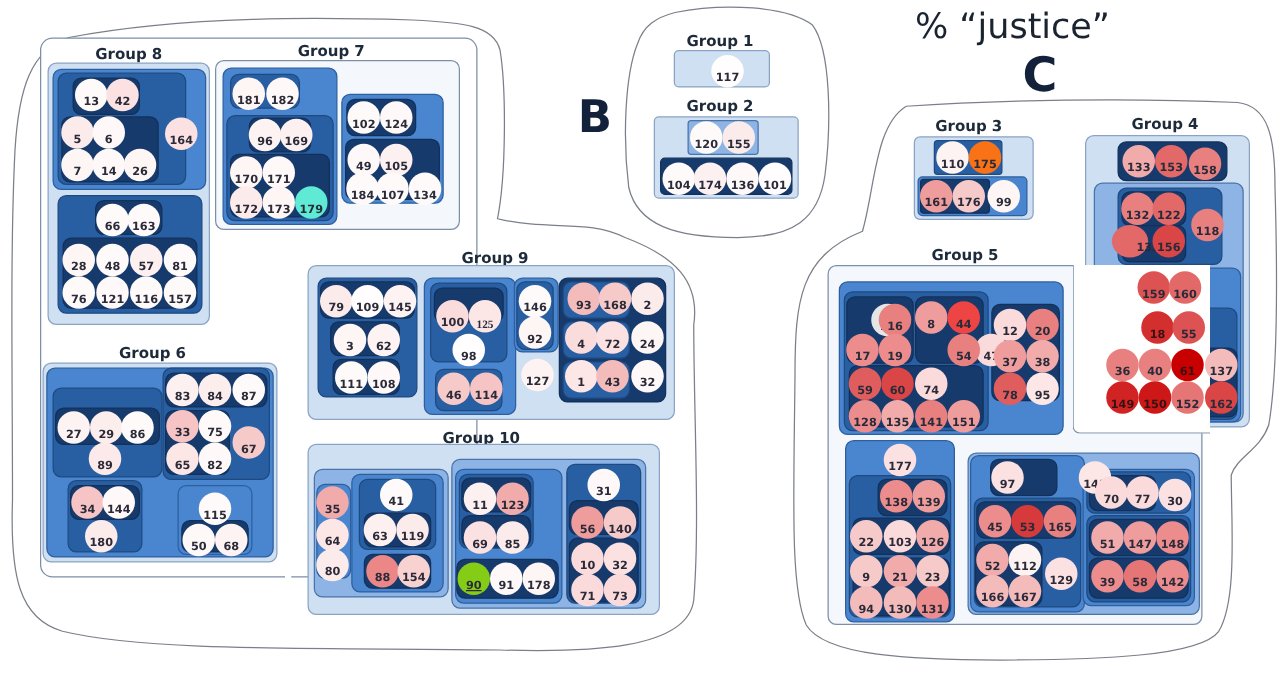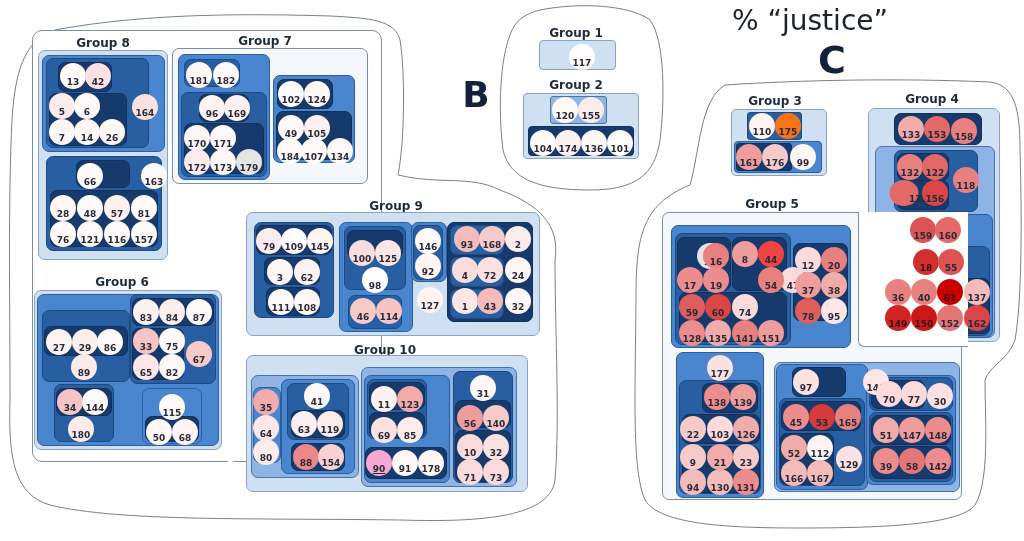--- a/index.html
+++ b/index.html
@@ -177,21 +177,21 @@
     </div>
     <div class="node" style="left: 112px; top: 132px; background: rgb(254, 245, 245); color: rgb(42, 42, 56);">
       <span>26</span>
     </div>
     <div class="node" style="left: 145px; top: 107px; background: rgb(251, 225, 225); color: rgb(42, 42, 56);">
       <span>164</span>
     </div>
     <div class="node" style="left: 90px; top: 176px; background: rgb(254, 250, 250); color: rgb(42, 42, 56);">
       <span>66</span>
     </div>
-    <div class="node" style="left: 115px; top: 176px; background: rgb(254, 250, 250); color: rgb(42, 42, 56); margin-left: 39px;">
+    <div class="node" style="left: 115px; top: 176px; background: rgb(254, 250, 250); color: rgb(42, 42, 56);">
       <span>163</span>
     </div>
     <div class="node" style="left: 63px; top: 208px; background: rgb(254, 245, 245); color: rgb(42, 42, 56);">
       <span>28</span>
     </div>
     <div class="node" style="left: 90px; top: 208px; background: rgb(254, 250, 250); color: rgb(42, 42, 56);">
       <span>48</span>
     </div>
     <div class="node" style="left: 117px; top: 208px; background: rgb(253, 240, 240); color: rgb(42, 42, 56);">
       <span>57</span>
@@ -228,21 +228,21 @@
     </div>
     <div class="node" style="left: 223px; top: 138px; background: rgb(254, 248, 248); color: rgb(42, 42, 56);">
       <span>171</span>
     </div>
     <div class="node" style="left: 197px; top: 162px; background: rgb(252, 235, 235); color: rgb(42, 42, 56);">
       <span>172</span>
     </div>
     <div class="node" style="left: 223px; top: 162px; background: rgb(254, 245, 245); color: rgb(42, 42, 56);">
       <span>173</span>
     </div>
-    <div class="node" style="left: 249px; top: 162px; background: #e5e5e5; color: rgb(42, 42, 56);">
+    <div class="node" style="left: 249px; top: 162px; background: #5eead4; color: rgb(42, 42, 56);">
       <span>179</span>
     </div>
     <div class="node" style="left: 291px; top: 94px; background: rgb(254, 250, 250); color: rgb(42, 42, 56);">
       <span>102</span>
     </div>
     <div class="node" style="left: 317px; top: 94px; background: rgb(254, 248, 248); color: rgb(42, 42, 56);">
       <span>124</span>
     </div>
     <div class="node" style="left: 291px; top: 128px; background: rgb(254, 248, 248); color: rgb(42, 42, 56);">
       <span>49</span>
@@ -330,21 +330,21 @@
     </div>
     <div class="node" style="left: 281px; top: 302px; background: rgb(254, 250, 250); color: rgb(42, 42, 56);">
       <span>111</span>
     </div>
     <div class="node" style="left: 307px; top: 302px; background: rgb(254, 248, 248); color: rgb(42, 42, 56);">
       <span>108</span>
     </div>
     <div class="node" style="left: 362px; top: 253px; background: rgb(250, 220, 220); color: rgb(42, 42, 56);">
       <span>100</span>
     </div>
-    <div class="node" style="left: 388px; top: 253px; background: rgb(252, 230, 230); color: rgb(42, 42, 56);">
+    <div class="node" style="left: 388px; top: 253px; background: rgb(252, 230, 230); color: rgb(42, 42, 56); font-family: Liberation Serif, serif;">
       <span>125</span>
     </div>
     <div class="node" style="left: 375px; top: 280px; background: rgb(255, 253, 253); color: rgb(42, 42, 56);">
       <span>98</span>
     </div>
     <div class="node" style="left: 363px; top: 311px; background: rgb(247, 202, 202); color: rgb(42, 42, 56);">
       <span>46</span>
     </div>
     <div class="node" style="left: 389px; top: 311px; background: rgb(246, 196, 196); color: rgb(42, 42, 56);">
       <span>114</span>
@@ -414,21 +414,21 @@
     </div>
     <div class="node" style="left: 410px; top: 399px; background: rgb(242, 171, 171); color: rgb(42, 42, 56);">
       <span>123</span>
     </div>
     <div class="node" style="left: 384px; top: 430px; background: rgb(251, 225, 225); color: rgb(42, 42, 56);">
       <span>69</span>
     </div>
     <div class="node" style="left: 410px; top: 430px; background: rgb(252, 235, 235); color: rgb(42, 42, 56);">
       <span>85</span>
     </div>
-    <div class="node" style="left: 379px; top: 463px; background: #f9a8d4; color: rgb(42, 42, 56); text-decoration: underline;">
+    <div class="node" style="left: 379px; top: 463px; background: #84cc16; color: rgb(42, 42, 56); text-decoration: underline;">
       <span>90</span>
     </div>
     <div class="node" style="left: 405px; top: 463px; background: rgb(254, 248, 248); color: rgb(42, 42, 56);">
       <span>91</span>
     </div>
     <div class="node" style="left: 431px; top: 463px; background: rgb(254, 245, 245); color: rgb(42, 42, 56);">
       <span>178</span>
     </div>
     <div class="node" style="left: 483px; top: 388px; background: rgb(254, 248, 248); color: rgb(42, 42, 56);">
       <span>31</span>

